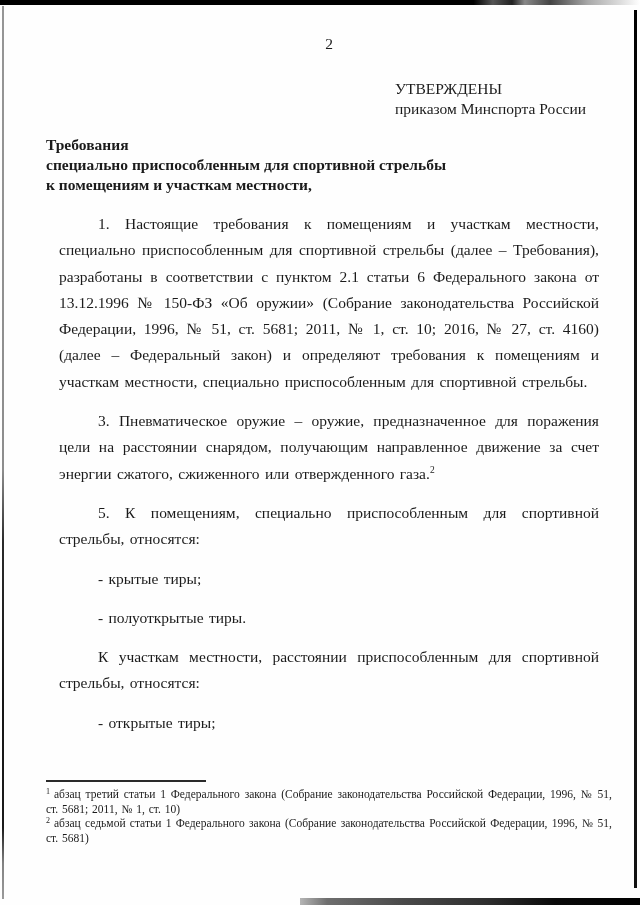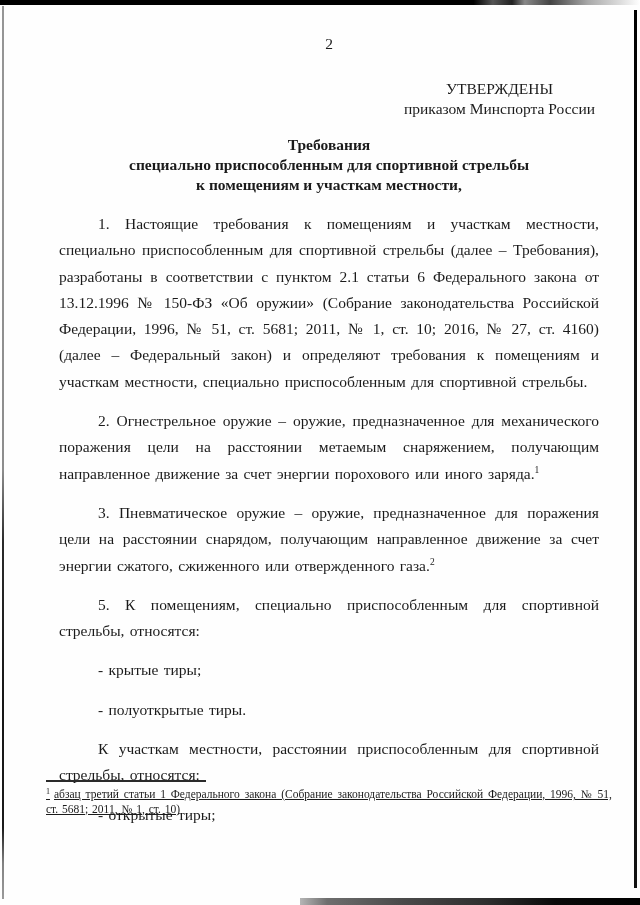--- a/index.html
+++ b/index.html
@@ -42,29 +42,28 @@
     position: absolute; left: 46px; top: 0; width: 566px;
   }
   .page-number {
     margin-top: 35px;
     text-align: center;
     font-size: 15.5px;
     line-height: 18px;
   }
   .approval {
     width: fit-content;
-    margin: 26px 17px 0 auto;
-    text-align: center;
+    margin: 26px 26px 0 auto;
+    text-align: left;
     font-size: 15.5px;
     line-height: 20px;
     white-space: nowrap;
   }
   .doc-title {
     margin-top: 16px;
-    text-align: center;
     font-weight: bold;
     font-size: 15.5px;
     line-height: 20px;
   }
   .body-text { margin-top: 16px; }
   .para {
     margin: 13px;
     font-size: 15.5px;
     line-height: 26.3px;
     text-align: justify;
@@ -84,21 +83,20 @@
   .fn-rule {
     width: 160px; height: 0;
     border-top: 2px solid #2a2a2a;
     margin-bottom: 5px;
   }
   .footnote {
     font-size: 11.5px;
     line-height: 14.6px;
     text-align: justify;
     word-spacing: 1px;
-    text-decoration: underline;
   }
   .footnote .fn-marker {
     font-size: 8px;
     line-height: 0;
     vertical-align: 4px;
     margin-right: 4px;
   }
 </style>
 </head>
 <body>
@@ -121,36 +119,36 @@
 
     <div class="doc-title">
       <div>Требования</div>
       <div>специально приспособленным для спортивной стрельбы</div>
       <div>к помещениям и участкам местности,</div>
     </div>
 
     <div class="body-text">
       <p class="para">1. Настоящие требования к помещениям и участкам местности, специально приспособленным для спортивной стрельбы (далее – Требования), разработаны в соответствии с пунктом 2.1 статьи 6 Федерального закона от 13.12.1996 № 150-ФЗ «Об оружии» (Собрание законодательства Российской Федерации, 1996, № 51, ст. 5681; 2011, № 1, ст. 10; 2016, № 27, ст. 4160) (далее – Федеральный закон) и определяют требования к помещениям и участкам местности, специально приспособленным для спортивной стрельбы.</p>
 
-      <p class="para"><span>2. Огнестрельное оружие – оружие, предназначенное для механического поражения цели на расстоянии метаемым снаряжением, получающим направленное движение за счет энергии порохового или иного заряда.</span><sup class="fn-ref">1</sup></p>
 
       <p class="para"><span>3. Пневматическое оружие – оружие, предназначенное для поражения цели на расстоянии снарядом, получающим направленное движение за счет энергии сжатого, сжиженного или отвержденного газа.</span><sup class="fn-ref">2</sup></p>
 
       <p class="para">5. К помещениям, специально приспособленным для спортивной стрельбы, относятся:</p>
 
       <p class="para">- крытые тиры;</p>
       <p class="para">- полуоткрытые тиры.</p>
 
       <p class="para">К участкам местности, расстоянии приспособленным для спортивной стрельбы, относятся:</p>
 
       <p class="para">- открытые тиры;</p>
     </div>
 
   </div>
 
   <div class="footnotes">
     <div class="fn-rule"></div>
 
     <div class="footnote"><sup class="fn-marker">1</sup><span>абзац третий статьи 1 Федерального закона (Собрание законодательства Российской Федерации, 1996, № 51, ст. 5681; 2011, № 1, ст. 10)</span></div>
 
+    <div class="footnote"><sup class="fn-marker">2</sup><span>абзац седьмой статьи 1 Федерального закона (Собрание законодательства Российской Федерации, 1996, № 51, ст. 5681)</span></div>
   </div>
 
 </div>
 
 </body></html>

